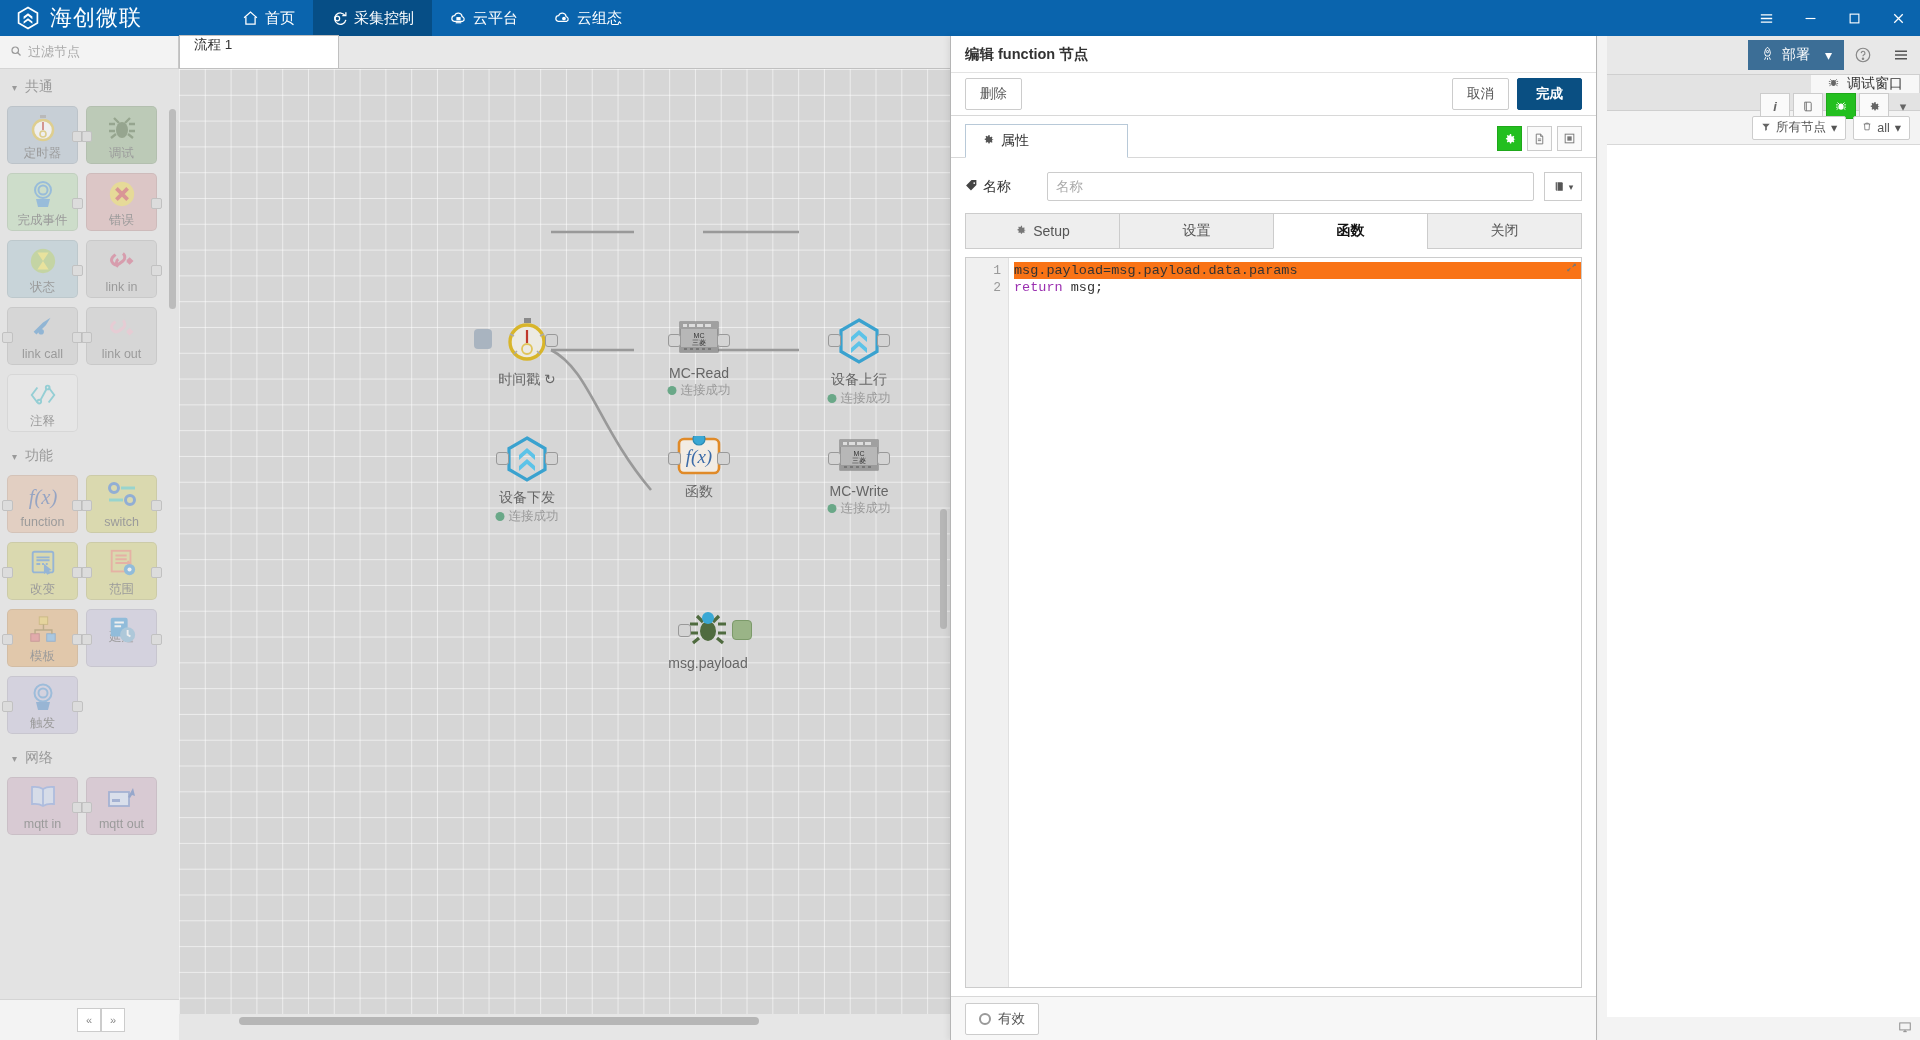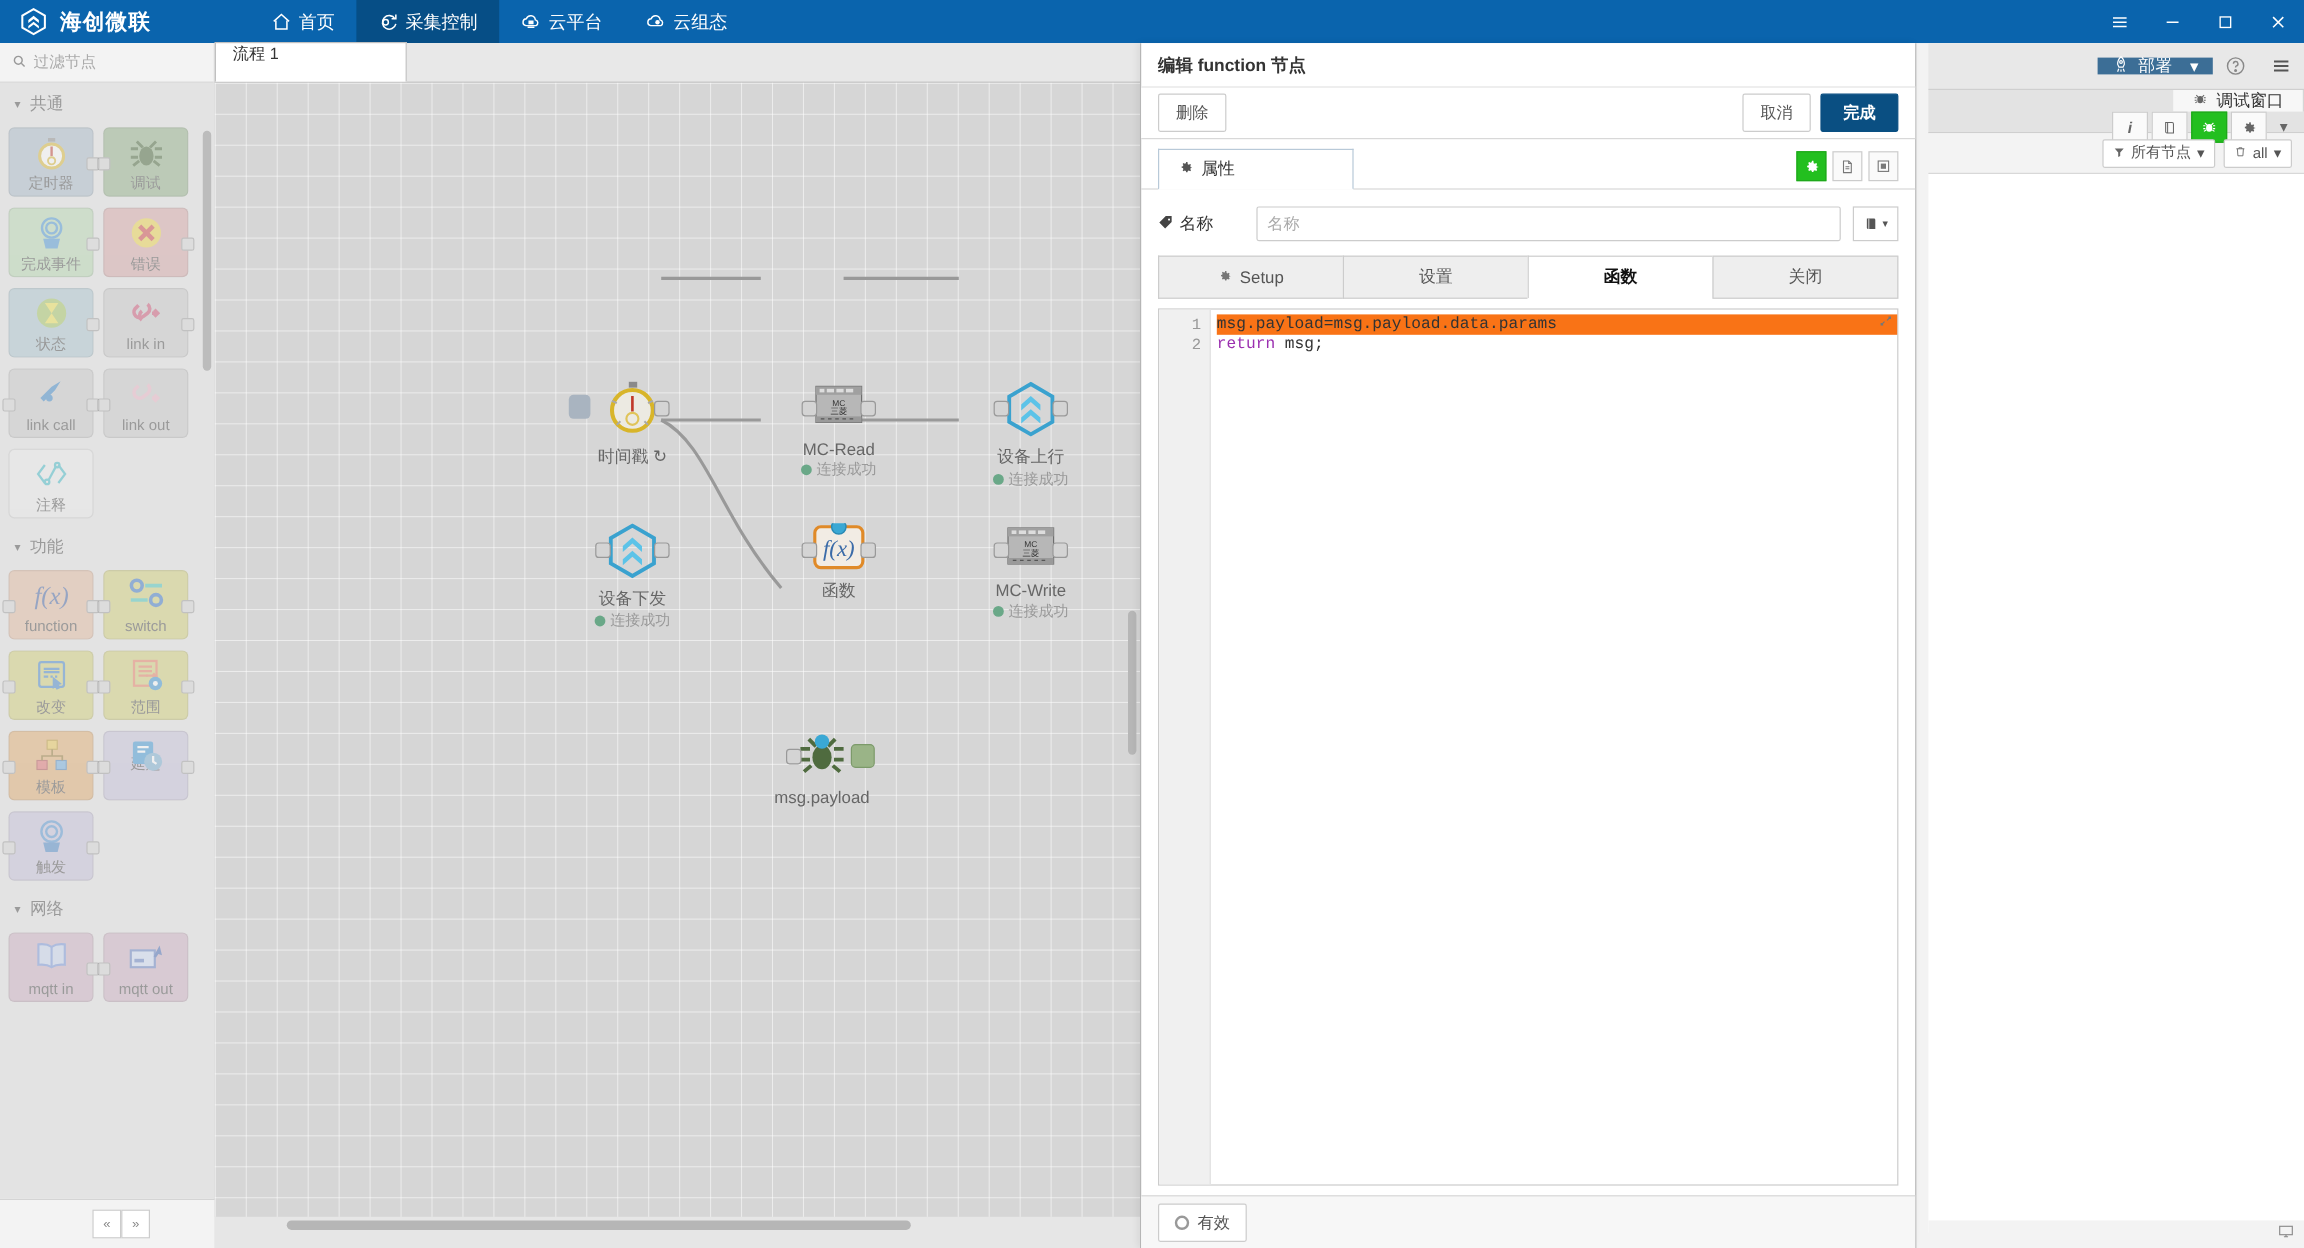--- a/index.html
+++ b/index.html
@@ -11,21 +11,21 @@
   body { position: relative; }
 
   
   #titlebar {
     position: absolute; top: 0; left: 0; width: 1920px; height: 36px;
     background: #0a64ad; display: flex; align-items: center;
     color: #fff;
   }
   .brand { display: flex; align-items: center; padding-left: 16px; gap: 10px; }
   .brand-logo { width: 24px; height: 24px; }
-  .brand-name { font-size: 18px; letter-spacing: 1px; font-weight: 700; }
+  .brand-name { font-size: 22px; letter-spacing: 1px; font-weight: 400; }
   .navmenu { display: flex; align-items: center; margin-left: 82px; height: 36px; }
   .navitem {
     display: flex; align-items: center; gap: 6px;
     height: 36px; padding: 0 18px; font-size: 15px; color: #fff;
     cursor: pointer;
   }
   .navitem.active { background: #064e86; }
   .navitem svg { display: block; }
   .wincontrols { position: absolute; right: 0; top: 0; height: 36px; display: flex; align-items: center; }
   .winbtn { width: 44px; height: 36px; display: flex; align-items: center; justify-content: center; cursor: pointer; }
@@ -151,21 +151,21 @@
   #tray-footer { position: absolute; bottom: 0; left: 0; width: 645px; height: 44px;
     border-top: 1px solid #d8d8d8; background: #f7f7f7; display: flex; align-items: center; padding: 0 14px; }
   .toggleBtn { border: 1px solid #ccc; background: #fff; padding: 6px 13px; font-size: 13.5px;
     color: #555; display: flex; align-items: center; gap: 7px; cursor: pointer; border-radius: 2px; }
   .ring { width: 12px; height: 12px; border: 2px solid #999; border-radius: 50%; display: inline-block; }
 
   
   #rightbar { position: absolute; left: 1607px; top: 0; width: 313px; height: 1004px; background: #f3f3f3; }
   #deployrow { height: 39px; display: flex; align-items: center; justify-content: flex-end; background: #e8e8e8;
      border-bottom: 1px solid #cfcfcf; }
-  #deploy { background: #3c6e96; color: #fff; height: 14px; display: flex; align-items: center; gap: 7px;
+  #deploy { background: #3c6e96; color: #fff; height: 30px; display: flex; align-items: center; gap: 7px;
     padding: 0 12px; font-size: 14px; cursor: pointer; }
   #deploy .caret { margin-left: 8px; }
   .hdicon { width: 38px; height: 39px; display: flex; align-items: center; justify-content: center; cursor: pointer; color: #777; }
   #dbg-header { height: 36px; display: flex; align-items: flex-end; background: #e3e3e3; border-bottom: 1px solid #cfcfcf; flex-direction: column; }
   #dbg-title { background: #f7f7f7; height: 31px; display: flex; align-items: center; gap: 7px;
     padding: 0 16px; font-size: 14px; color: #333; border-right: 1px solid #d5d5d5; }
   #dbg-tools { margin-left: auto; display: flex; align-items: center; gap: 3px; padding-right: 6px; padding-bottom: 3px; }
   .dtool { width: 30px; height: 26px; border: 1px solid #ccc; background: #fafafa;
     display: flex; align-items: center; justify-content: center; cursor: pointer; font-size: 13px; color: #666; }
   .dtool.green { background: #23bf1f; border-color: #1fa81b; }
@@ -593,21 +593,21 @@
                   <rect x="4" y="29" width="38" height="5" fill="#9a9a9a"></rect>
                   <path d="M8 31h3M14 31h3M20 31h3M26 31h3M32 31h3" stroke="#555"></path>
                 </svg></span><span class="fport" style="left:-8px;top:16px;"></span><span class="fport" style="right:-8px;top:16px;"></span><div class="fnlabel">
                 <div>MC-Write</div>
                 <div class="fnstatus">
                   <span class="statusdot"></span>
                   <span>连接成功</span>
                 </div>
               </div></div>
           </div>
-          <div class="fnode" style="left: 484px; top: 539px;">
+          <div class="fnode" style="left: 507px; top: 539px;">
             <div class="fnbody"><span><svg width="44" height="40" viewBox="0 0 44 40" fill="#4f6b3f">
                   <ellipse cx="22" cy="23" rx="8" ry="10"></ellipse>
                   <path d="M4 16h8M32 16h8M4 25h8M32 25h8M7 35l6-5M37 35l-6-5M11 8l6 6M33 8l-6 6" stroke="#4f6b3f" stroke-width="3.2"></path>
                   <circle cx="22" cy="10" r="6" fill="#3aa8d4"></circle>
                 </svg></span><span class="fport" style="left:-8px;top:16px;"></span><span style="position:absolute;right:-22px;top:12px;width:20px;height:20px;background:#9ab487;border:1px solid #7c9a6a;border-radius:4px;"></span><div class="fnlabel">
                 <div>msg.payload</div>
               </div></div>
           </div>
         </div>
       <div class="canvas-vscroll"></div>

